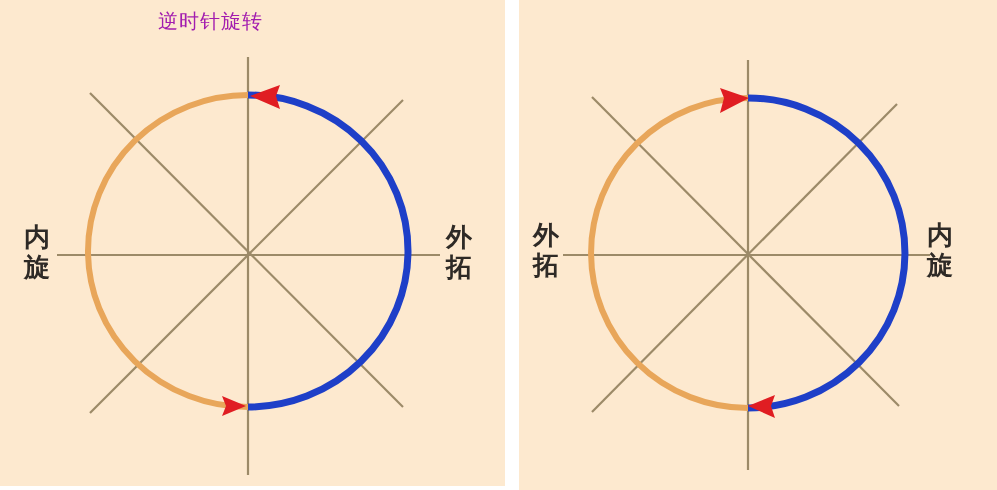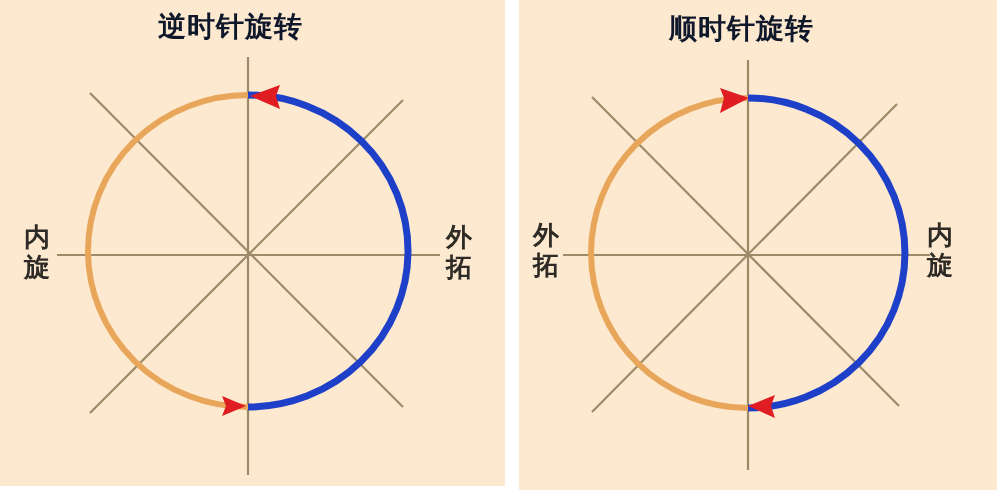--- a/index.html
+++ b/index.html
@@ -2,22 +2,22 @@
 <html><head>
 <meta charset="utf-8">
 <style>
   html, body { margin: 0; padding: 0; background: #ffffff; }
   body { width: 997px; height: 490px; position: relative; overflow: hidden;
          font-family: "DejaVu Sans", sans-serif; }
   .panel { position: absolute; top: 0; background: #fde9cf; }
   .panel-left { left: 0; width: 505px; height: 486px; }
   .panel-right { left: 519px; width: 478px; height: 490px; }
   svg { position: absolute; left: 0; top: 0; }
-  .title { position: absolute; font-size: 28px; color: #0f172a; letter-spacing: 1px;
-           white-space: nowrap; font-weight: bold; }
+  .title { position: absolute; font-size: 20px; color: #a21caf; letter-spacing: 1px;
+           white-space: nowrap; font-weight: normal; }
   .side-label { position: absolute; font-size: 26px; line-height: 30px; color: #2e2a26;
                 width: 30px; text-align: center; font-weight: bold; }
 </style>
 </head>
 <body>
 
 <div class="panel panel-left">
   <svg width="505" height="486" viewBox="0 0 505 486">
 
     <g stroke="#9c8a68" stroke-width="2.2">
@@ -54,21 +54,20 @@
       <line x1="592" y1="97" x2="899" y2="406"></line>
       <line x1="897" y1="104" x2="592" y2="412"></line>
     </g>
     <path d="M 748 98 A 157 155 0 0 0 748 408" fill="none" stroke="#e8a65a" stroke-width="6"></path>
     <path d="M 748 98 A 157 155 0 0 1 748 408" fill="none" stroke="#1e3fc8" stroke-width="7"></path>
 
     <polygon points="749,98 720,88 724,98 720,113" fill="#e01d22"></polygon>
 
     <polygon points="748,406 775,395 771,406 775,418" fill="#e01d22"></polygon>
   </svg>
-  <div class="title" style="left:150px; top:10px;">顺时针旋转</div>
   <div class="side-label" style="left:12px; top:220px;">
     <div>外</div>
     <div>拓</div>
   </div>
   <div class="side-label" style="left:406px; top:220px;">
     <div>内</div>
     <div>旋</div>
   </div>
 </div>
 

